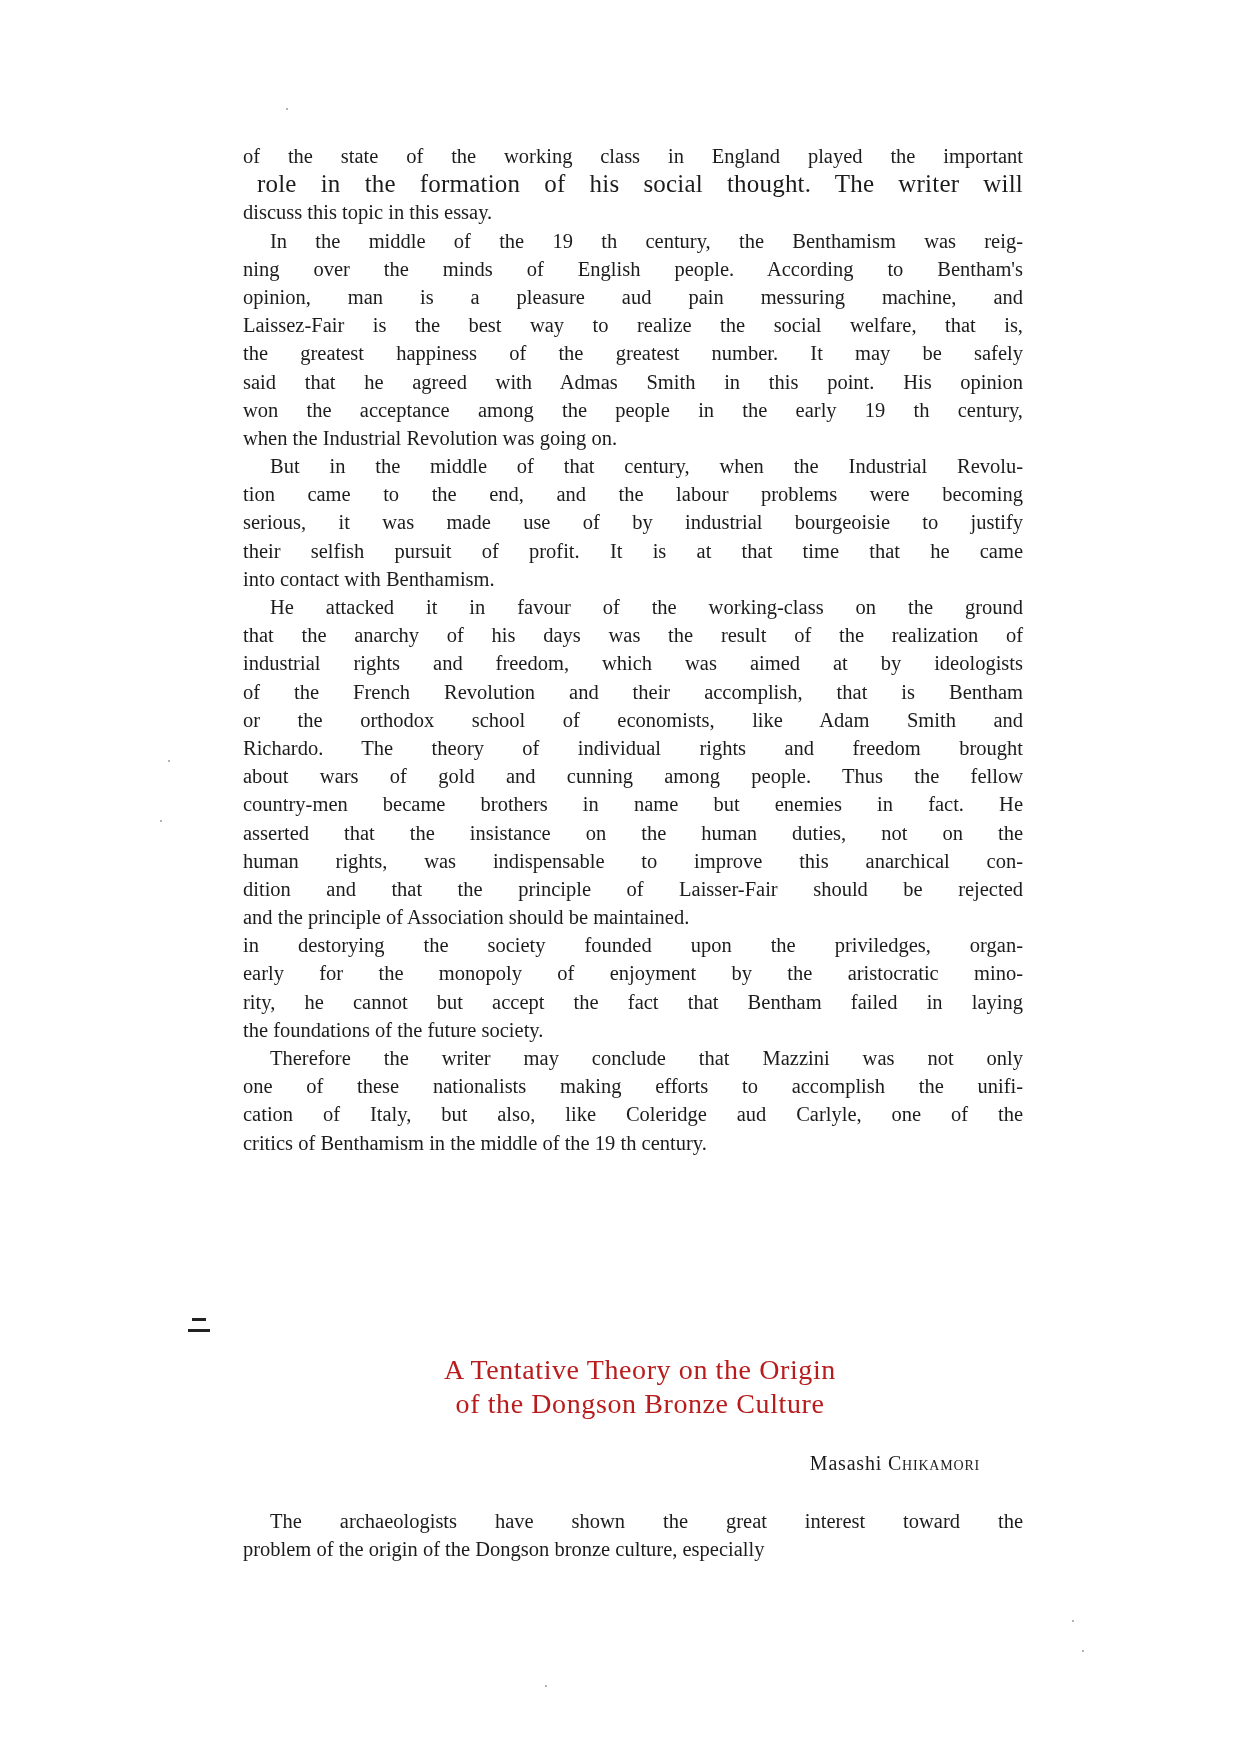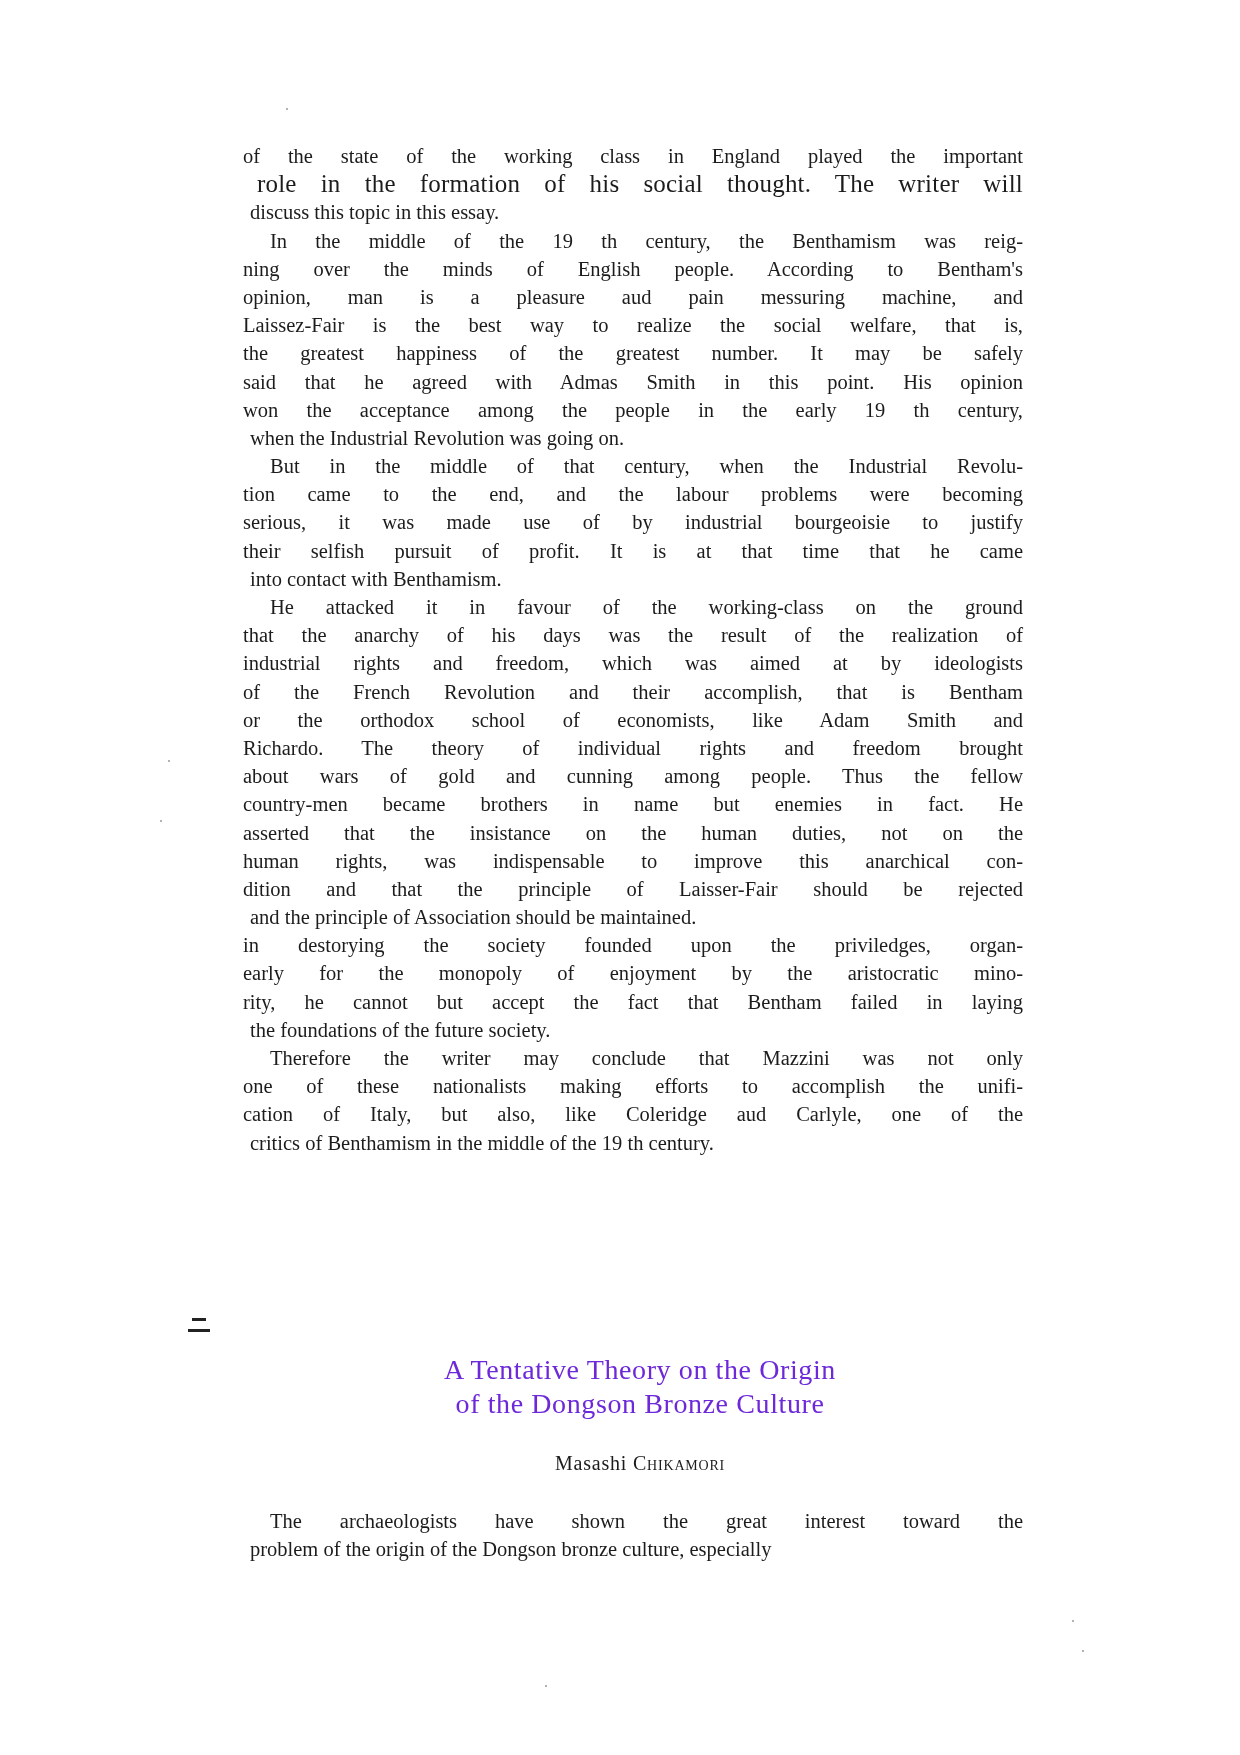--- a/index.html
+++ b/index.html
@@ -1,28 +1,28 @@
 <!DOCTYPE html>
 <html><head>
 <meta charset="utf-8">
 <style>
   html, body { margin: 0; padding: 0; background: #ffffff; }
   body { width: 1240px; height: 1755px; position: relative; overflow: hidden; color: #1c1c1c; }
   .text-block { position: absolute; left: 243px; width: 780px; font-family: "Liberation Serif", serif; font-size: 20.5px; line-height: 28.2px; }
   .line { display: block; text-align: justify; text-align-last: justify; white-space: nowrap; height: 28.2px; }
-  .line.last { text-align-last: left; margin-left: 7px; }
+  .line.last { text-align-last: left; }
   .line.indent { padding-left: 27px; }
   .line.big { font-size: 25px; letter-spacing: 0.2px; margin-left: 14px; }
   #part1 { top: 142px; }
   .page-marker { position: absolute; left: 188px; top: 1318px; width: 22px; }
   .page-marker span { display: block; background: #222; height: 3px; margin-bottom: 8px; }
   .page-marker span.short { width: 14px; margin-left: 4px; }
   .page-marker span.long { width: 22px; }
-  .title { position: absolute; left: 300px; width: 680px; top: 1353px; font-family: "Liberation Serif", serif; font-size: 28px; line-height: 34px; text-align: center; color: #6d28d9; letter-spacing: 0.6px; }
-  .author { position: absolute; left: 300px; width: 680px; top: 1452px; font-family: "Liberation Serif", serif; font-size: 20px; text-align: center; letter-spacing: 0.8px; }
+  .title { position: absolute; left: 300px; width: 680px; top: 1353px; font-family: "Liberation Serif", serif; font-size: 28px; line-height: 34px; text-align: center; color: #b91c1c; letter-spacing: 0.6px; }
+  .author { position: absolute; left: 300px; width: 680px; top: 1452px; font-family: "Liberation Serif", serif; font-size: 20px; text-align: right; letter-spacing: 0.8px; }
   .author .caps { font-variant: small-caps; }
   #part2 { top: 1507px; }
   .speck { position: absolute; width: 2px; height: 2px; background: #999; border-radius: 1px; }
 </style>
 </head>
 <body>
 
 <div id="part1" class="text-block">
     <div>
       <span class="line">of the state of the working class in England played the important</span>

